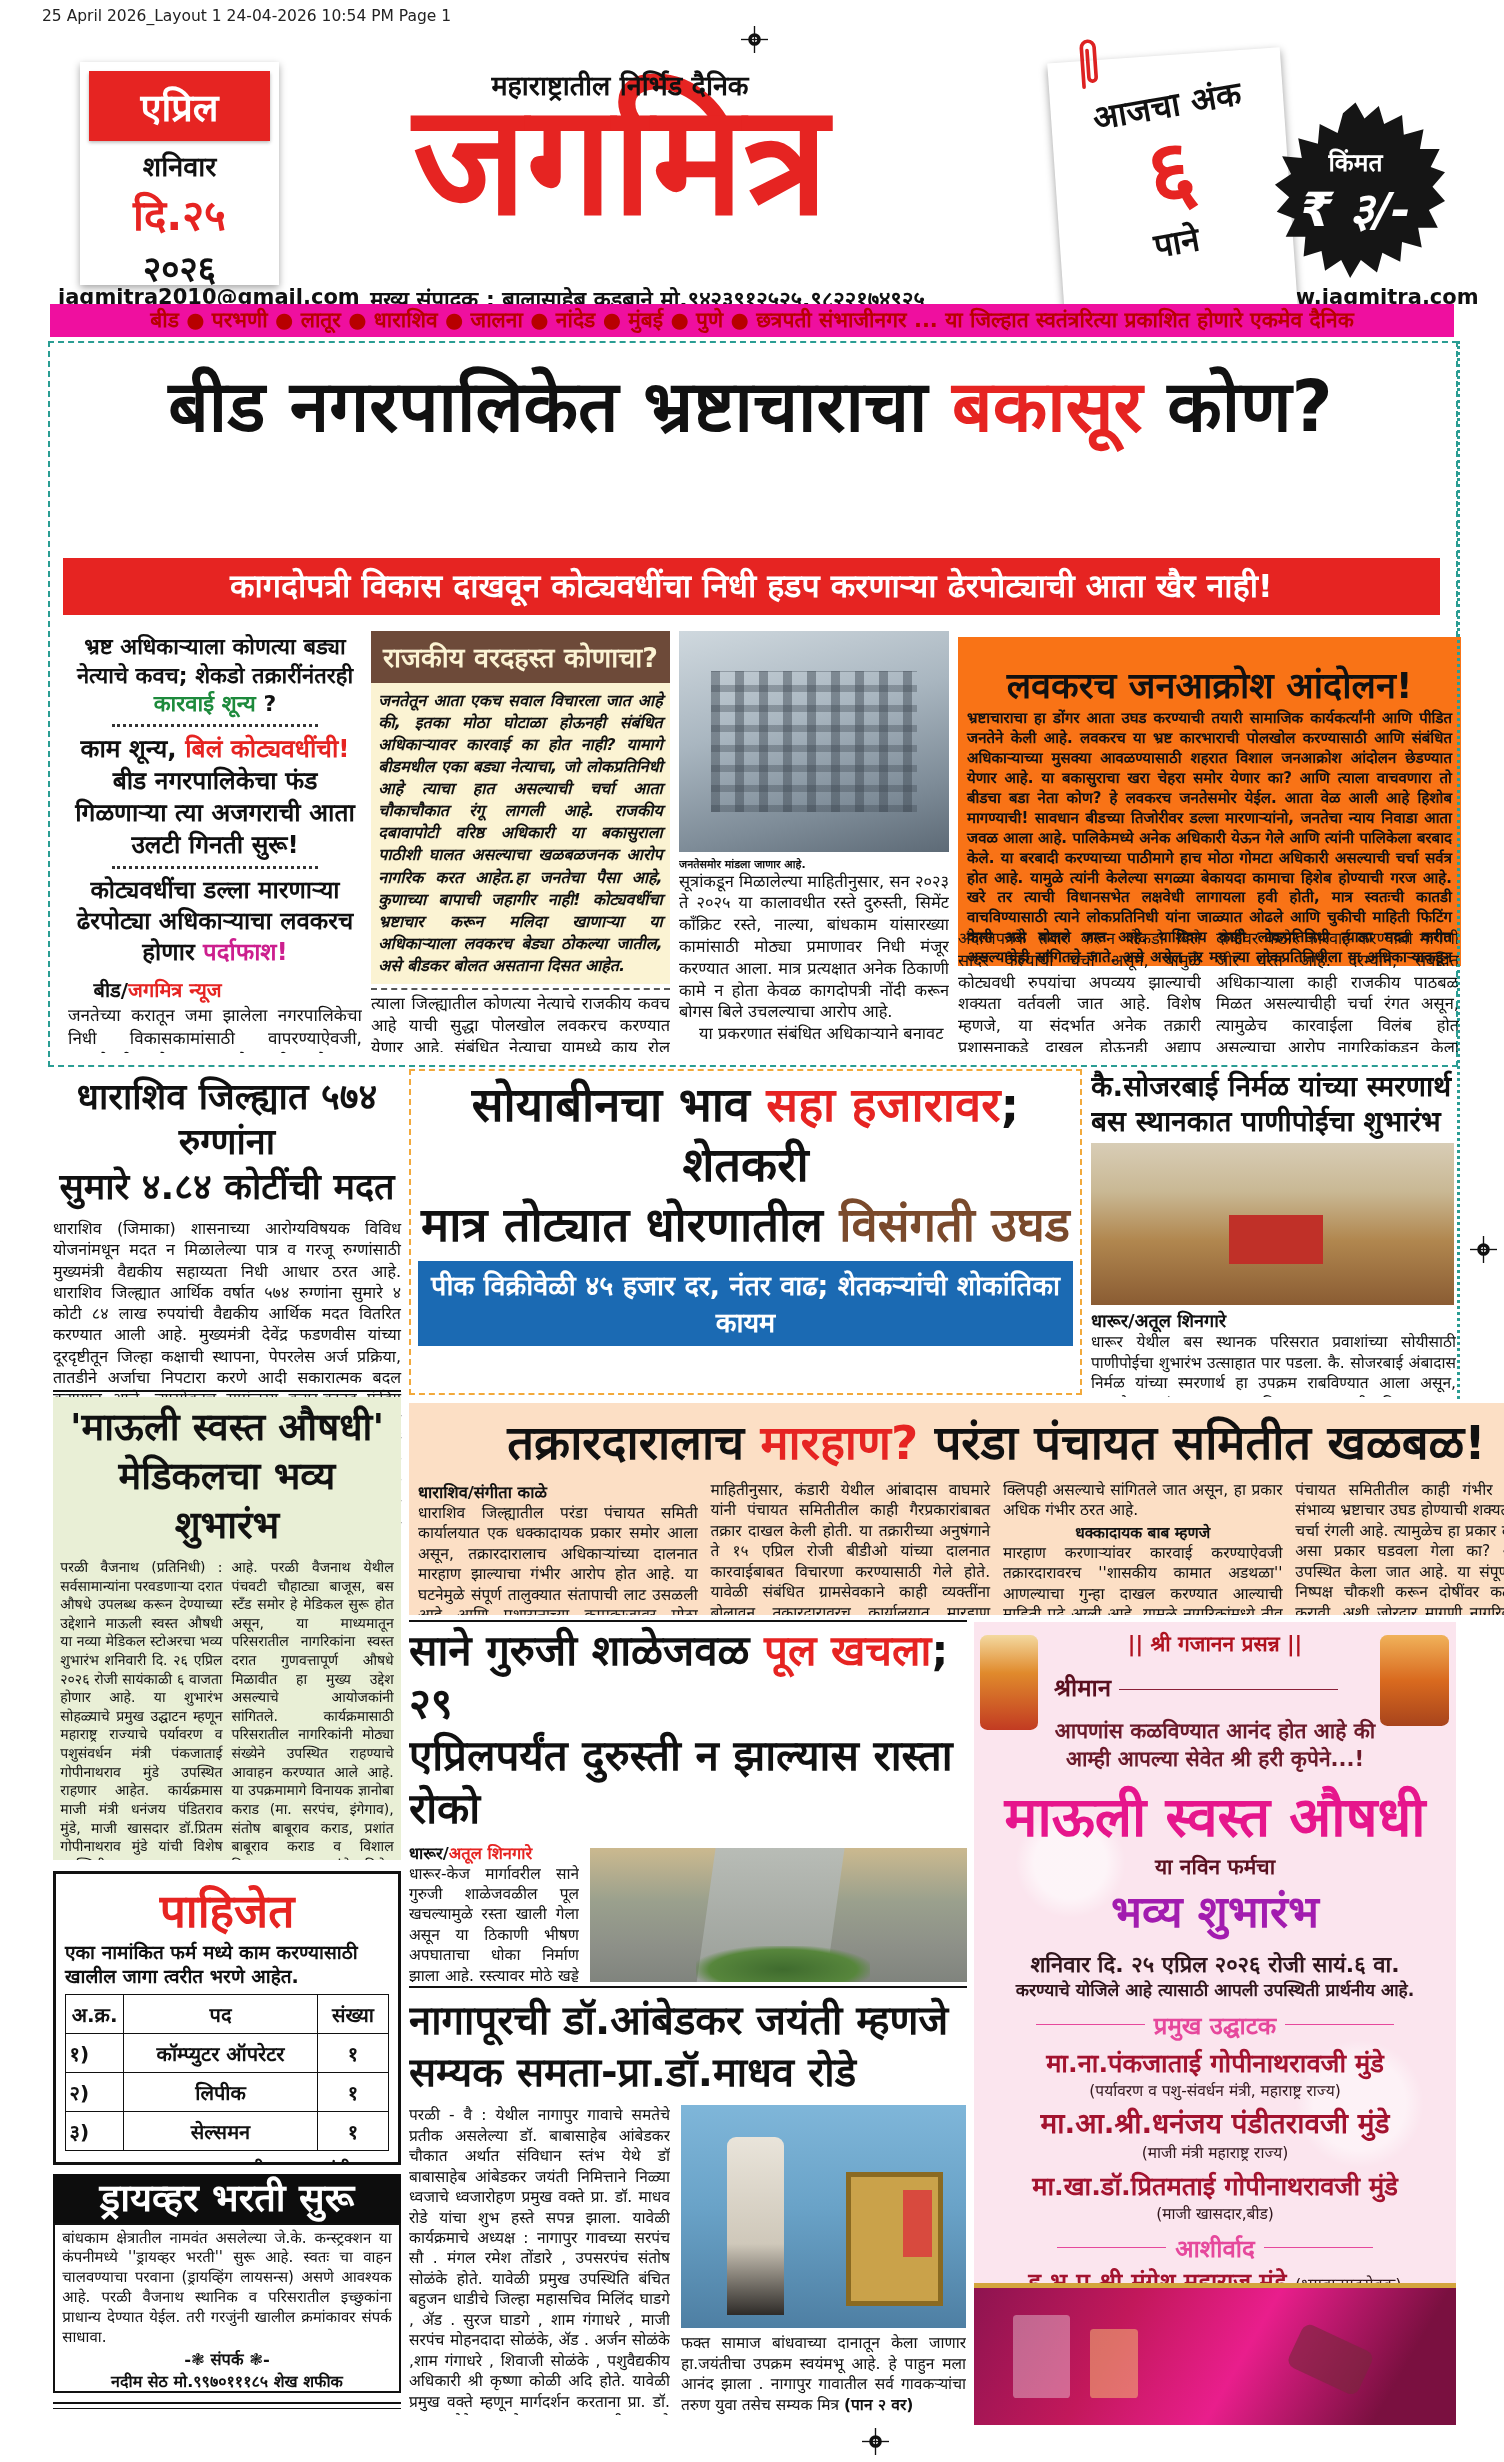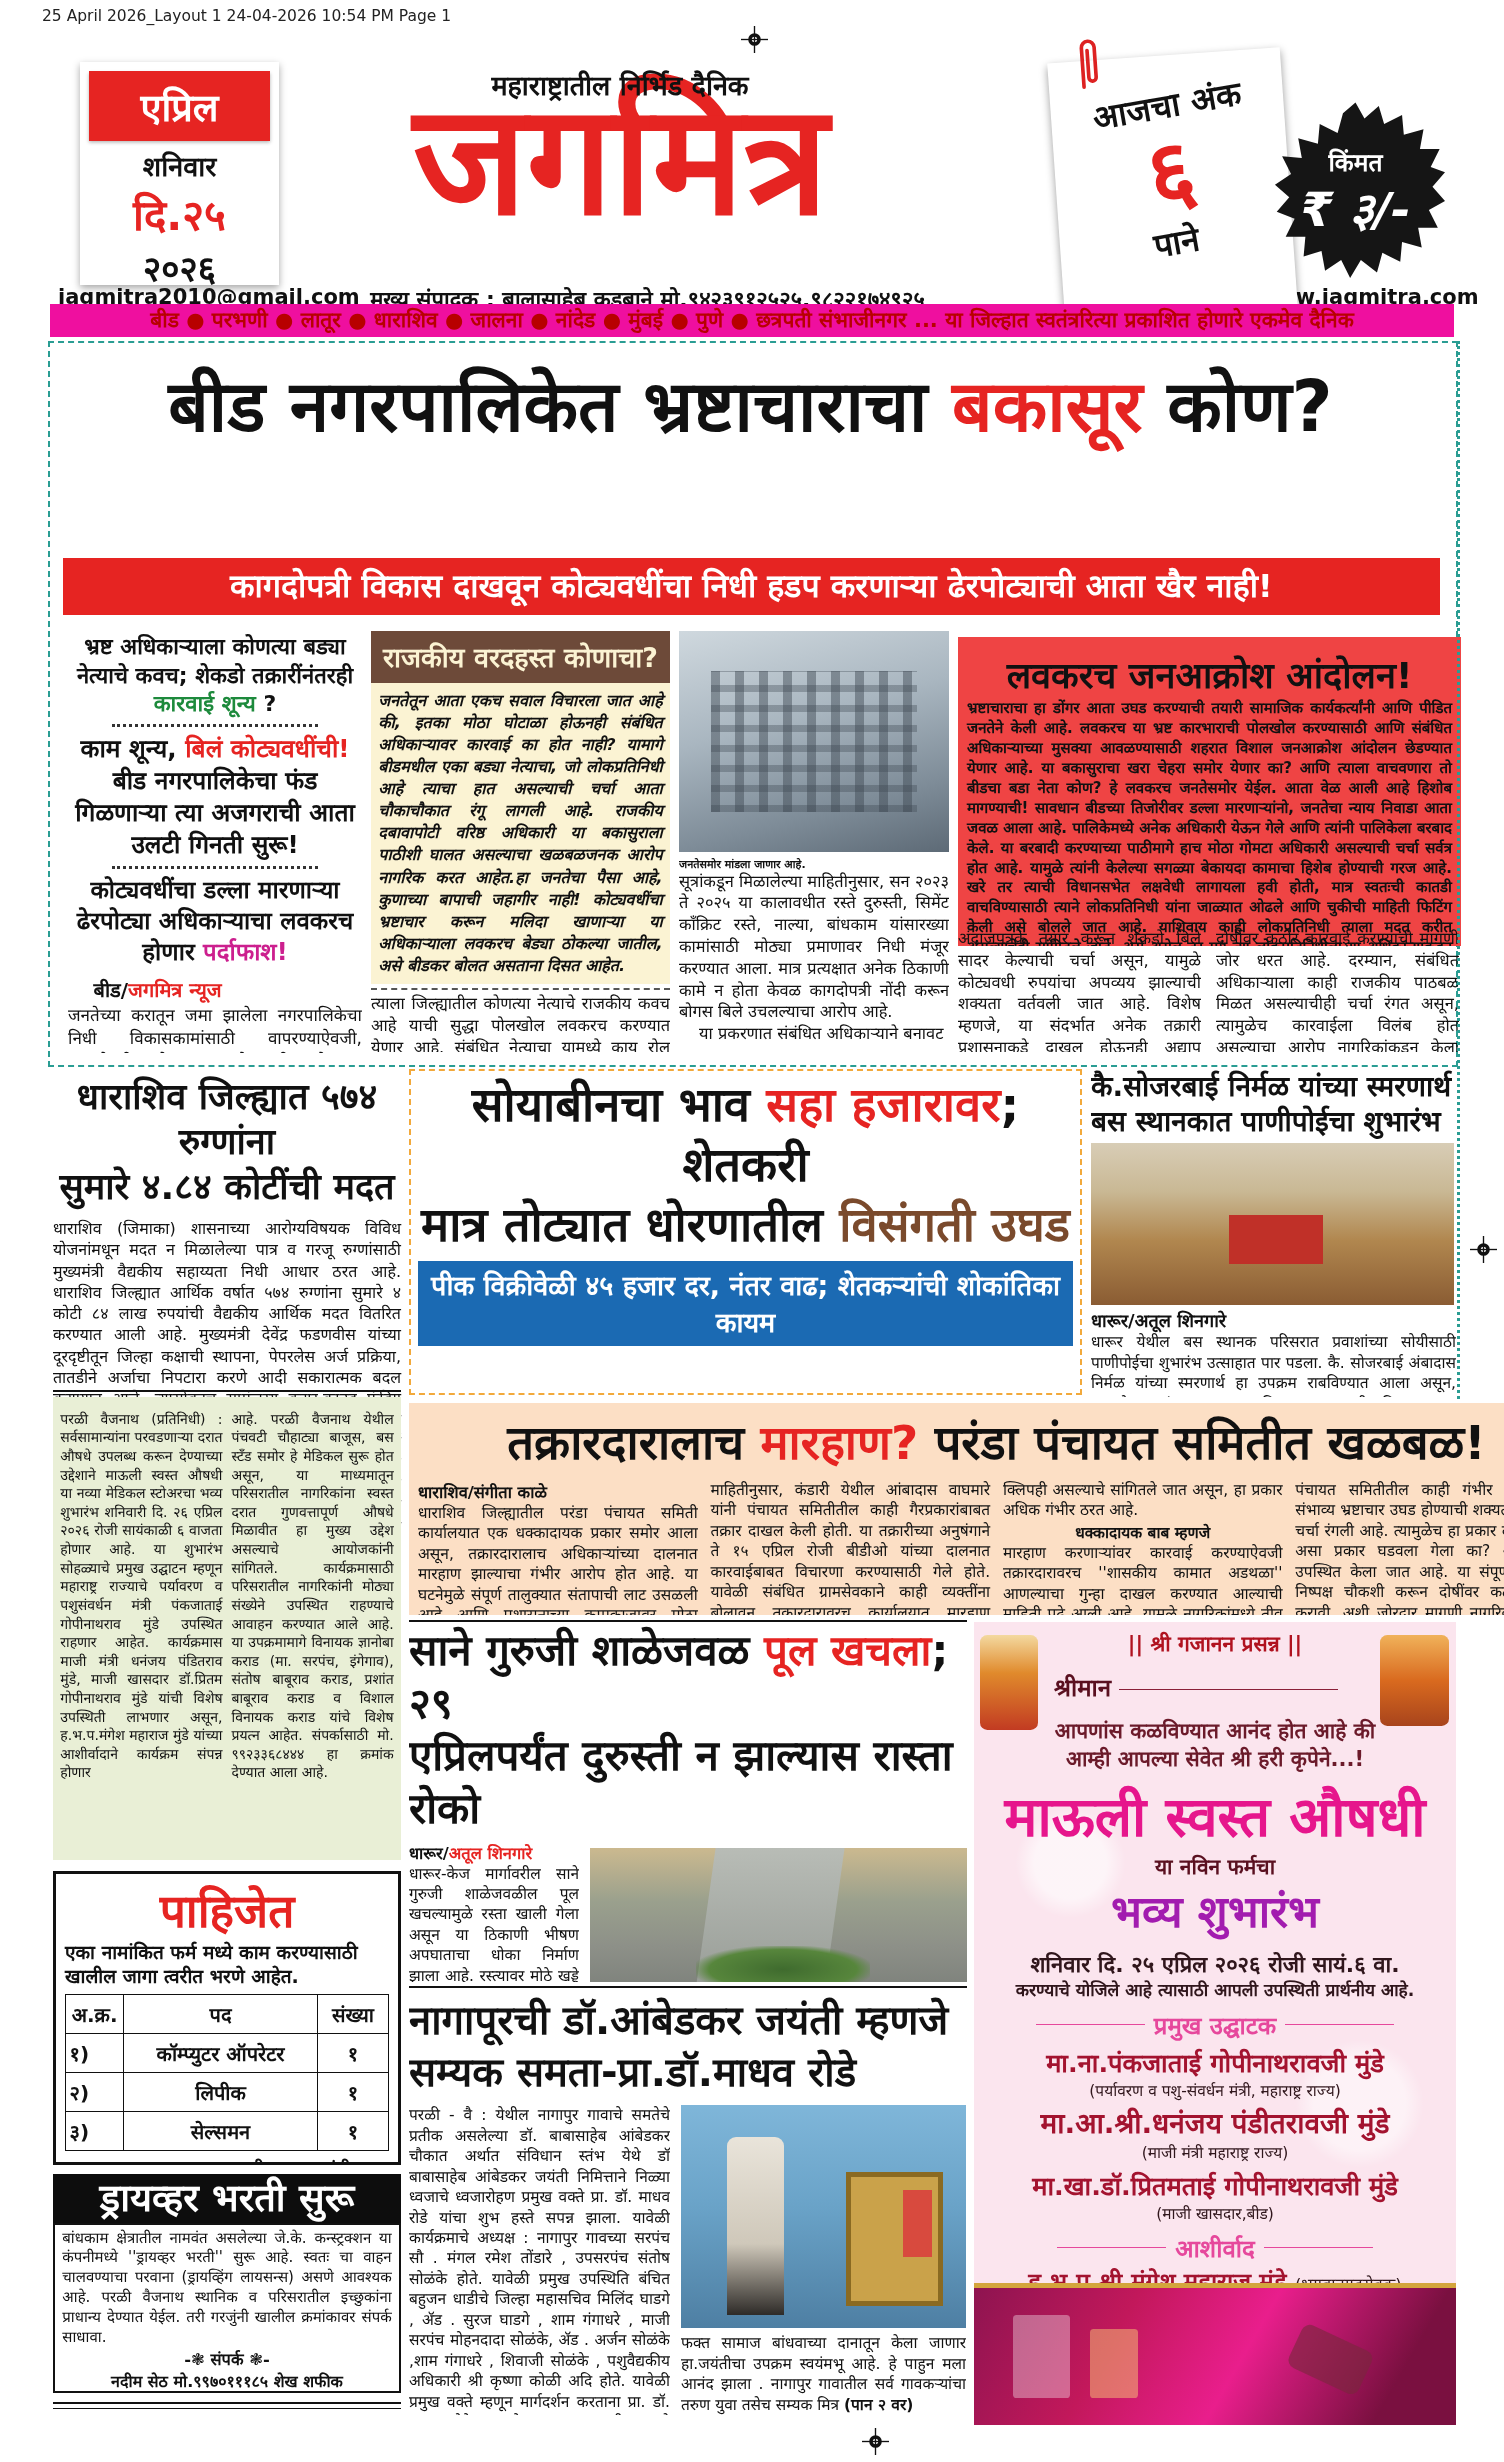--- a/index.html
+++ b/index.html
@@ -120,21 +120,21 @@
 
     <div class="abs" style="left:629px;top:288px;width:270px;height:421px;overflow:hidden">
       <div class="photo" style="position:relative;width:100%;height:221px;background:linear-gradient(165deg,#cfd8de 0%,#a9b6c0 40%,#7e8c98 75%,#5d6a76 100%)">
         <div style="position:absolute;left:12%;top:18%;width:76%;height:64%;background:repeating-linear-gradient(90deg,rgba(60,70,80,.45) 0 9px,transparent 9px 24px),repeating-linear-gradient(0deg,rgba(60,70,80,.35) 0 7.3px,transparent 7.3px 20px)"></div>
       </div>
       <div class="b" style="font-size:11px;margin-top:3.6px">जनतेसमोर मांडला जाणार आहे.</div>
       <div class="nb" style="font-size:16.4px">सूत्रांकडून मिळालेल्या माहितीनुसार, सन २०२३ ते २०२५ या कालावधीत रस्ते दुरुस्ती, सिमेंट काँक्रिट रस्ते, नाल्या, बांधकाम यांसारख्या कामांसाठी मोठ्या प्रमाणावर निधी मंजूर करण्यात आला. मात्र प्रत्यक्षात अनेक ठिकाणी कामे न होता केवळ कागदोपत्री नोंदी करून बोगस बिले उचलल्याचा आरोप आहे.</div>
       <div class="nb" style="font-size:16.4px;text-indent:20px">या प्रकरणात संबंधित अधिकाऱ्याने बनावट</div>
     </div>
 
-    <div class="abs" style="left:908px;top:294px;width:485px;height:283px;background:#ef4444;padding:13px 9px;overflow:hidden">
+    <div class="abs" style="left:908px;top:294px;width:485px;height:283px;background:#f97316;padding:23px 9px;overflow:hidden">
       <div class="ctr b" style="font-size:36px">लवकरच जनआक्रोश आंदोलन!</div>
       <div class="j b" style="font-size:15px;line-height:1.33">भ्रष्टाचाराचा हा डोंगर आता उघड करण्याची तयारी सामाजिक कार्यकर्त्यांनी आणि पीडित जनतेने केली आहे. लवकरच या भ्रष्ट कारभाराची पोलखोल करण्यासाठी आणि संबंधित अधिकाऱ्याच्या मुसक्या आवळण्यासाठी शहरात विशाल जनआक्रोश आंदोलन छेडण्यात येणार आहे. या बकासुराचा खरा चेहरा समोर येणार का? आणि त्याला वाचवणारा तो बीडचा बडा नेता कोण? हे लवकरच जनतेसमोर येईल. आता वेळ आली आहे हिशोब मागण्याची! सावधान बीडच्या तिजोरीवर डल्ला मारणाऱ्यांनो, जनतेचा न्याय निवाडा आता जवळ आला आहे. पालिकेमध्ये अनेक अधिकारी येऊन गेले आणि त्यांनी पालिकेला बरबाद केले. या बरबादी करण्याच्या पाठीमागे हाच मोठा गोमटा अधिकारी असल्याची चर्चा सर्वत्र होत आहे. यामुळे त्यांनी केलेल्या सगळ्या बेकायदा कामाचा हिशेब होण्याची गरज आहे. खरे तर त्याची विधानसभेत लक्षवेधी लागायला हवी होती, मात्र स्वतःची कातडी वाचविण्यासाठी त्याने लोकप्रतिनिधी यांना जाळ्यात ओढले आणि चुकीची माहिती फिटिंग केली असे बोलले जात आहे. याशिवाय काही लोकप्रतिनिधी त्याला मदत करीत असल्याचेही सांगितले जाते. असे असेल तर मग त्या लोकप्रतिनिधीला या अधिकाऱ्याकडून काय फायदा होतो.? असा विषय निर्माण होत आहे. येत्या काळामध्ये या सगळ्या बाबतची सर्व माहिती जनतेसमोरीलच येईलच.</div>
     </div>
     <div class="abs nb" style="left:908px;top:585px;width:243px;height:124px;font-size:16.4px;overflow:hidden">अंदाजपत्रके तयार करून शेकडो बिले सादर केल्याची चर्चा असून, यामुळे कोट्यवधी रुपयांचा अपव्यय झाल्याची शक्यता वर्तवली जात आहे. विशेष म्हणजे, या संदर्भात अनेक तक्रारी प्रशासनाकडे दाखल होऊनही अद्याप कोणतीही ठोस कारवाई झालेली नाही, अशी माहिती समोर येत आहे. नागरिकांमध्ये वाढता रोष लक्षात घेता, या प्रकरणाची सखोल चौकशी करून</div>
     <div class="abs nb" style="left:1166px;top:585px;width:243px;height:124px;font-size:16.4px;overflow:hidden">दोषींवर कठोर कारवाई करण्याची मागणी जोर धरत आहे. दरम्यान, संबंधित अधिकाऱ्याला काही राजकीय पाठबळ मिळत असल्याचीही चर्चा रंगत असून, त्यामुळेच कारवाईला विलंब होत असल्याचा आरोप नागरिकांकडून केला जात आहे.या संपूर्ण प्रकरणाची अधिकृत चौकशी होऊन सत्य समोर येणे आवश्यक असल्याची भूमिका नागरिक व्यक्त करत आहेत.</div>
   </div>
 
   <div class="abs" style="left:53px;top:1074px;width:348px;height:310px;overflow:visible">
     <div class="ctr b" style="font-size:36px;line-height:1.25">
       <div>धाराशिव जिल्ह्यात ५७४ रुग्णांना</div>
@@ -167,20 +167,24 @@
       <span>धारूर/</span><span>अतूल शिनगारे</span>
     </div>
     <div class="nb" style="font-size:15.5px">
       <span>धारूर येथील बस स्थानक परिसरात प्रवाशांच्या सोयीसाठी पाणीपोईचा शुभारंभ उत्साहात पार पडला. कै. सोजरबाई अंबादास निर्मळ यांच्या स्मरणार्थ हा उपक्रम राबविण्यात आला असून, त्यामुळे प्रवाशांना गार व स्वच्छ पिण्याच्या पाण्याची सुविधा उपलब्ध झाली आहे. माजलगाव मतदार संघाचे भाजपा नेते माधव निर्मळ यांच्या हस्ते पाणीपोई शुभारंभाची उद्घाटनची फीत कापण्यात आली तर धारूर तालुक्यातील काटेवाडी येथील प्रवासी तुकाराम हजारे यांच्या हस्ते नारळ फोडून पाणीपोईचे</span>
       
     </div>
   </div>
 
   <div style="position:absolute;left:53px;top:1390px;width:348px;border-top:2.7px solid #111"></div>
   <div class="abs" style="left:53px;top:1397px;width:348px;height:463px;background:#e9efd6;padding:5.5px 7.3px;box-sizing:border-box;overflow:hidden">
+    <div class="ctr b" style="font-size:38px;line-height:1.3">
+      <div>'माऊली स्वस्त औषधी'</div>
+      <div>मेडिकलचा भव्य शुभारंभ</div>
+    </div>
     <div style="display:flex;gap:9px;margin-top:7.3px">
       <div class="nb" style="width:50%;font-size:14px">परळी वैजनाथ (प्रतिनिधी) : सर्वसामान्यांना परवडणाऱ्या दरात औषधे उपलब्ध करून देण्याच्या उद्देशाने माऊली स्वस्त औषधी या नव्या मेडिकल स्टोअरचा भव्य शुभारंभ शनिवारी दि. २६ एप्रिल २०२६ रोजी सायंकाळी ६ वाजता होणार आहे. या शुभारंभ सोहळ्याचे प्रमुख उद्घाटन म्हणून महाराष्ट्र राज्याचे पर्यावरण व पशुसंवर्धन मंत्री पंकजाताई गोपीनाथराव मुंडे उपस्थित राहणार आहेत. कार्यक्रमास माजी मंत्री धनंजय पंडितराव मुंडे, माजी खासदार डॉ.प्रितम गोपीनाथराव मुंडे यांची विशेष उपस्थिती लाभणार असून, ह.भ.प.मंगेश महाराज मुंडे यांच्या आशीर्वादाने कार्यक्रम संपन्न होणार</div>
       <div class="nb" style="width:50%;font-size:14px">आहे. परळी वैजनाथ येथील पंचवटी चौहाट्या बाजूस, बस स्टँड समोर हे मेडिकल सुरू होत असून, या माध्यमातून परिसरातील नागरिकांना स्वस्त दरात गुणवत्तापूर्ण औषधे मिळावीत हा मुख्य उद्देश असल्याचे आयोजकांनी सांगितले. कार्यक्रमासाठी परिसरातील नागरिकांनी मोठ्या संख्येने उपस्थित राहण्याचे आवाहन करण्यात आले आहे. या उपक्रमामागे विनायक ज्ञानोबा कराड (मा. सरपंच, इंगेगाव), संतोष बाबूराव कराड, प्रशांत बाबूराव कराड व विशाल विनायक कराड यांचे विशेष प्रयत्न आहेत. संपर्कासाठी मो. ९९२३३६८४४४ हा क्रमांक देण्यात आला आहे.</div>
     </div>
   </div>
 
   <div class="abs" style="left:409px;top:1403px;width:1175px;height:212px;background:#fcdfc5;padding:5.5px 9px;box-sizing:border-box;overflow:hidden">
     <div class="ctr b" style="font-size:47px">
       <span>तक्रारदारालाच </span><span class="red">मारहाण?</span><span> परंडा पंचायत समितीत खळबळ!</span>
     </div>

